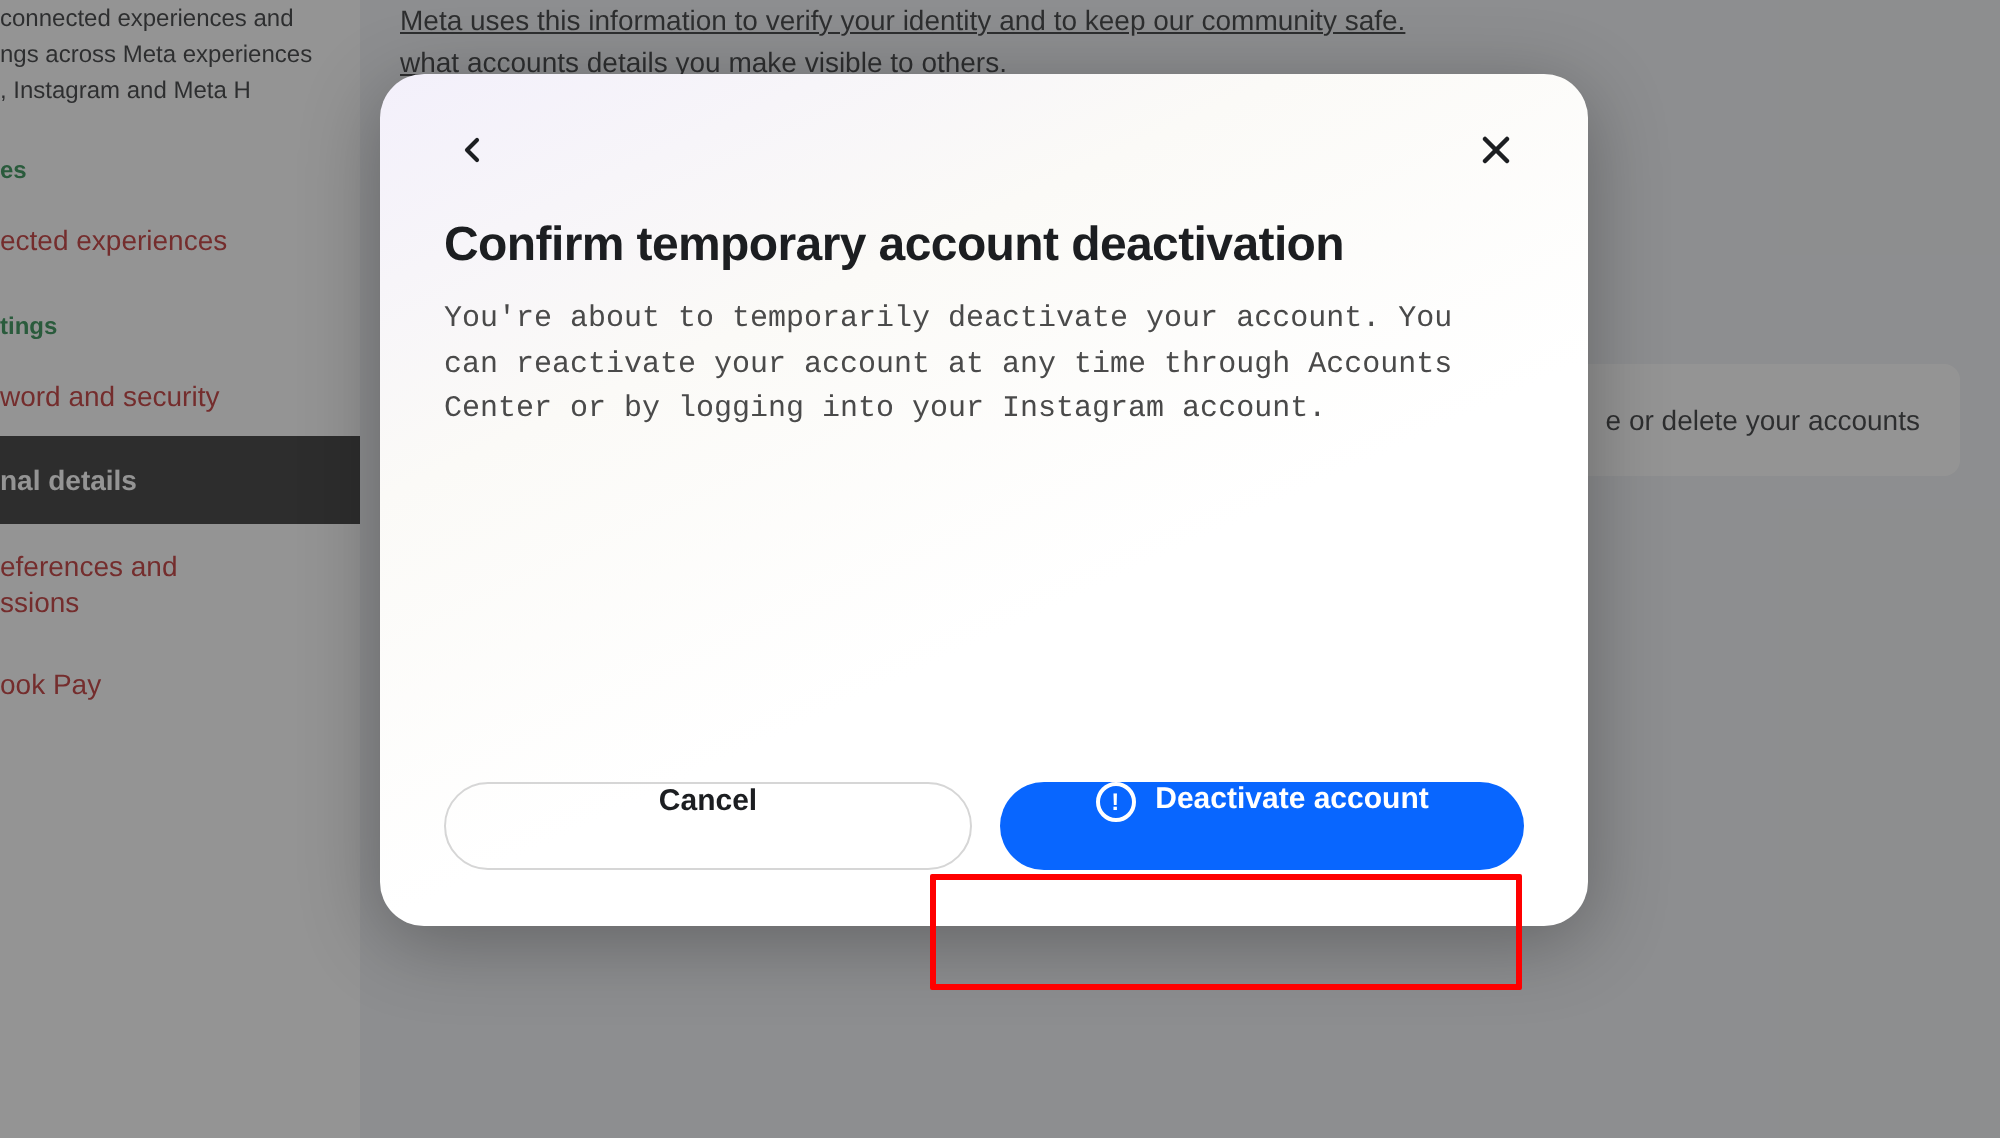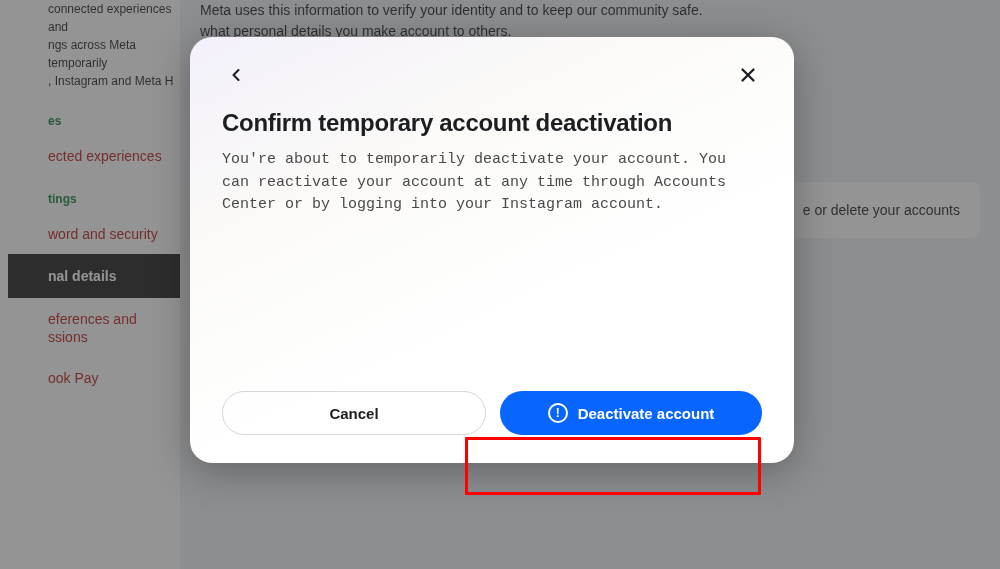--- a/index.html
+++ b/index.html
@@ -17,21 +17,20 @@
     }
     .background {
       position: absolute;
       inset: 0;
       display: flex;
     }
     .sidebar {
       width: 180px;
       background: #fff;
       padding-top: 0;
-      padding-left: 48px;
     }
     .sidebar-heading {
       font-size: 12px;
       line-height: 1.5;
       color: #1c1e21;
       padding: 0 0 8px 0;
     }
     .sidebar-heading-line {
       display: block;
     }
@@ -63,20 +62,21 @@
     }
     .main {
       flex: 1;
       padding: 0 20px;
       color: #1c1e21;
       font-size: 14px;
     }
     .main-desc {
       line-height: 1.5;
       color: #1c1e21;
+      text-decoration: underline;
     }
     .main-panel {
       background: #fff;
       border-radius: 8px;
       margin-top: 140px;
       padding: 20px;
     }
     .main-panel-text {
       text-align: right;
       color: #1c1e21;
@@ -134,21 +134,20 @@
       gap: 14px;
       padding-top: 12px;
     }
     .btn {
       flex: 1;
       height: 44px;
       border-radius: 22px;
       font-size: 15px;
       font-weight: 600;
       display: flex;
-      align-items: center;
       justify-content: center;
       cursor: pointer;
       border: none;
       gap: 10px;
       margin-top: 40px;
     }
     .btn-secondary {
       background: transparent;
       border: 1px solid #d6d6d6;
       color: #1c1e21;
@@ -177,39 +176,39 @@
     }
   </style>
 </head>
 <body>
 
 <div class="background">
   <div class="sidebar">
     <div class="inner">
       <div class="sidebar-heading">
         <span class="sidebar-heading-line">connected experiences and</span>
-        <span class="sidebar-heading-line">ngs across Meta temporarily</span>
+        <span class="sidebar-heading-line">ngs across Meta experiences</span>
         <span class="sidebar-heading-line">, Instagram and Meta H</span>
       </div>
       <div class="sidebar-group-title">es</div>
       <div class="sidebar-item">ected experiences</div>
       <div class="sidebar-group-title">tings</div>
       <div class="sidebar-item">word and security</div>
       <div class="sidebar-item active">nal details</div>
       <div class="sidebar-item multi">
         <span>eferences and</span><br>
         <span>ssions</span>
       </div>
       <div class="sidebar-item">ook Pay</div>
     </div>
   </div>
   <div class="main">
     <div class="main-desc">
       <span>Meta uses this information to verify your identity and to keep our community safe.</span><br>
-      <span>what personal details you make account to others.</span>
+      <span>what accounts details you make visible to others.</span>
     </div>
     <div class="main-panel">
       <div class="main-panel-text">e or delete your accounts</div>
     </div>
   </div>
 </div>
 
 <div class="overlay"></div>
 
 <div class="modal">

